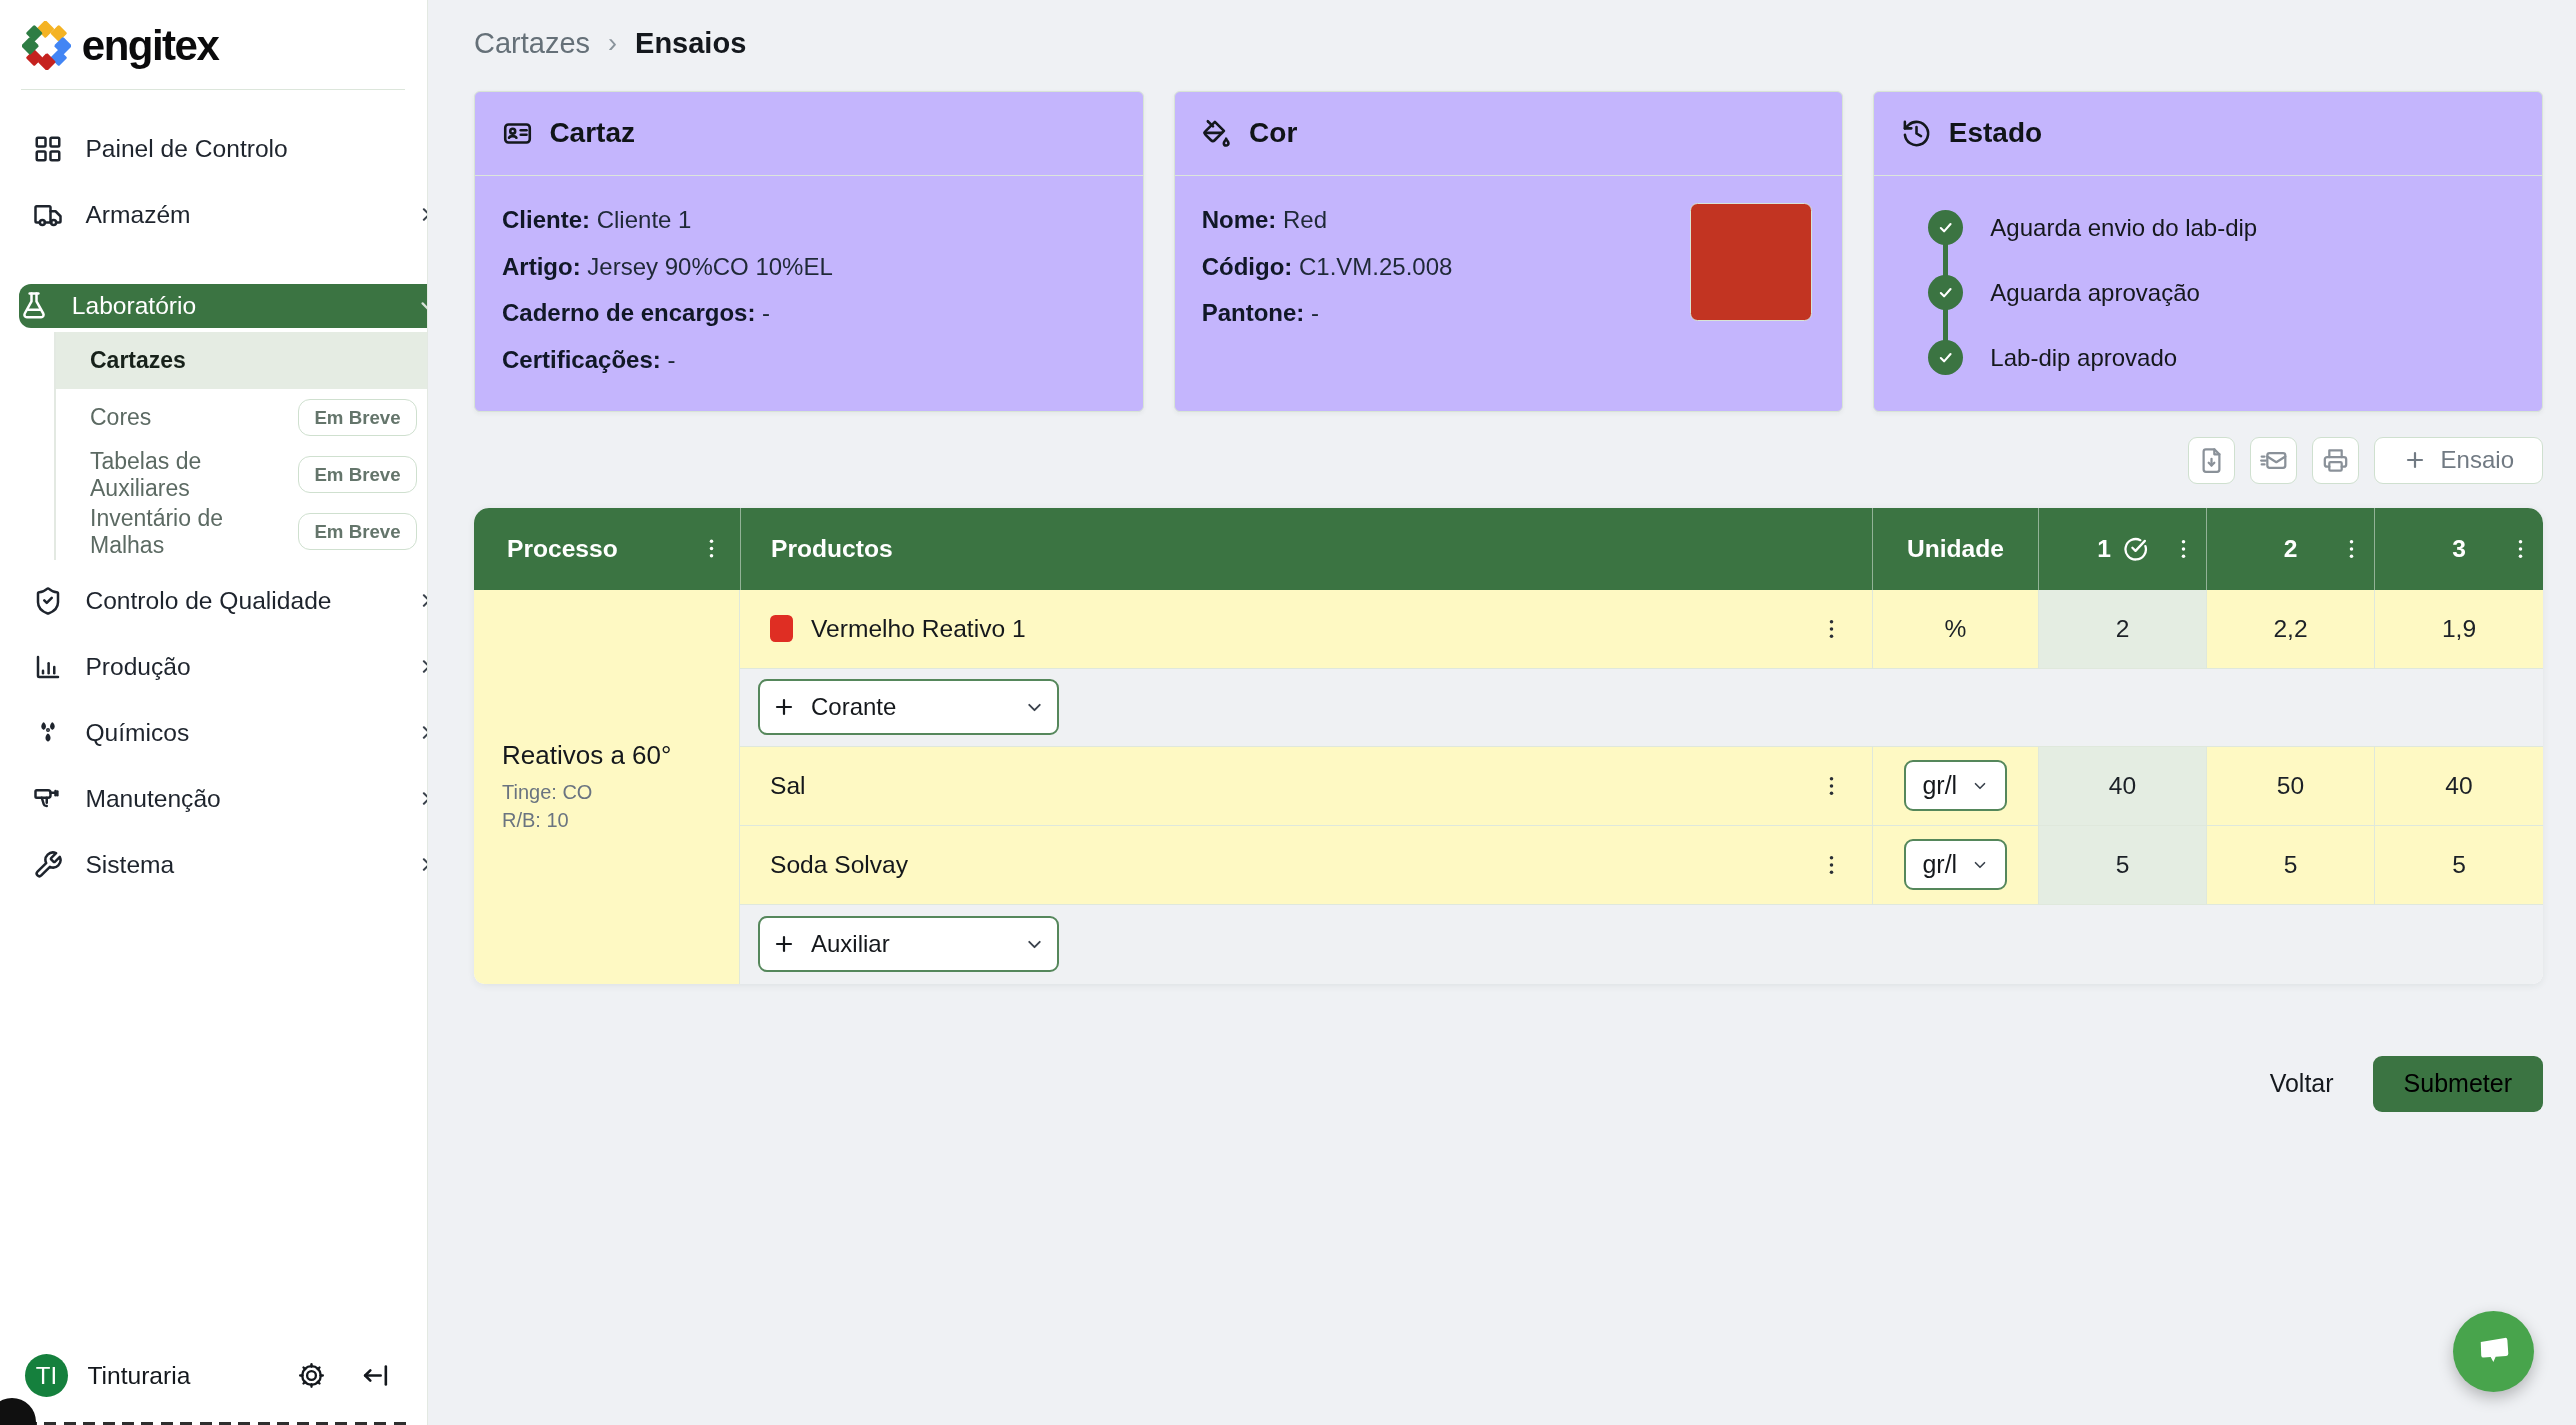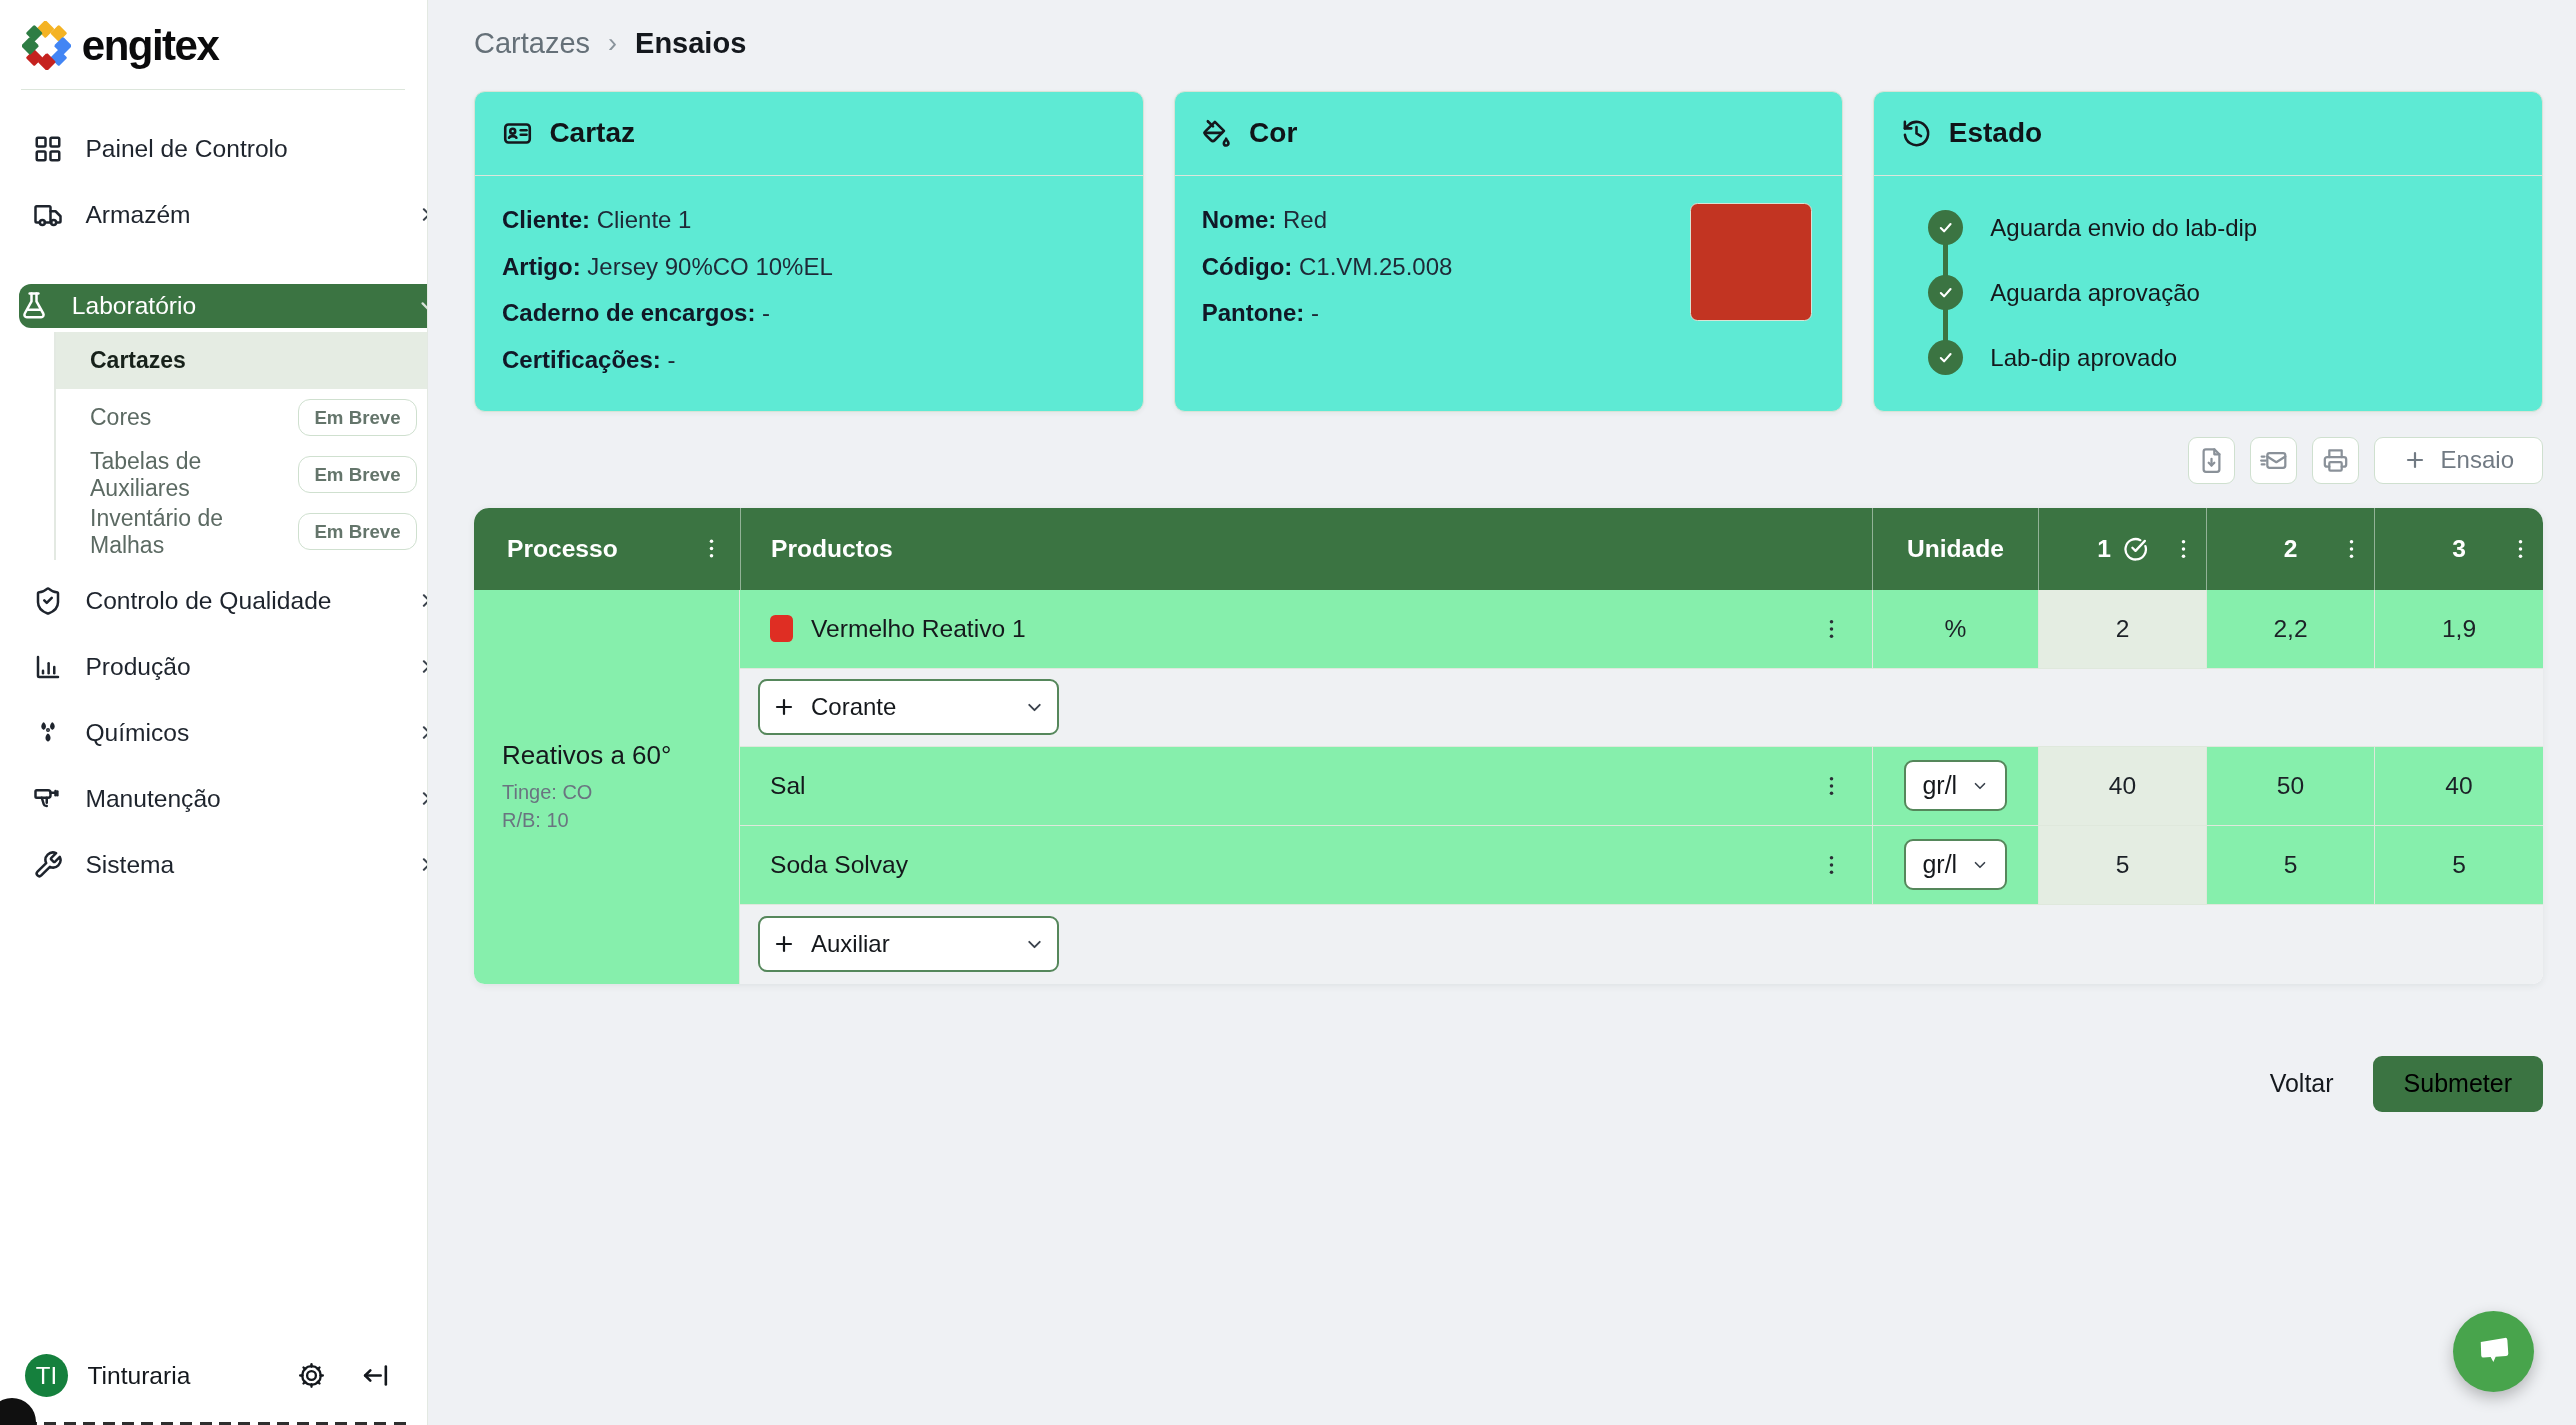--- a/index.html
+++ b/index.html
@@ -45,21 +45,21 @@
 
   
   .main { flex:1; padding:22.4px 33px 0 46px; position:relative; }
   .breadcrumb { display:flex; align-items:center; gap:18px; font-size:29px; padding-top:4.5px; }
   .crumb-parent { color:#657078; cursor:pointer; }
   .crumb-sep { color:#8A949C; font-size:27px; }
   .crumb-current { color:#14181D; font-weight:600; }
 
   
   .cards { display:flex; gap:30px; margin-top:31px; }
-  .card { flex:1; background:#5eead4; border:1.5px solid #D8E4D6; border-radius:11px; height:321px;
+  .card { flex:1; background:#c4b5fd; border:1.5px solid #D8E4D6; border-radius:6px; height:321px;
           box-shadow:0 1.5px 4.5px rgba(40,60,45,.05); overflow:hidden; }
   .card-head { display:flex; align-items:center; gap:16.4px; height:84px; padding:0 27px;
                border-bottom:1.5px solid #DCE6DB; font-size:28px; font-weight:600; color:#101418; }
   .card-head .c-ic { color:#14181D; }
   .card-body { padding:30px 27px; position:relative; }
   .field { font-size:24px; margin-bottom:18.7px; color:#1F2937; }
   .field b { font-weight:700; color:#111827; }
   .swatch { position:absolute; top:27px; right:30px; width:122px; height:118px;
             border-radius:7.5px; border:1.5px solid #D8E4D6; }
   .timeline { position:relative; padding:4.5px 0 0 27px; }
@@ -87,21 +87,21 @@
       box-shadow:0 1.5px 7.5px rgba(40,60,45,.08); }
   .th { background:#3B7442; color:#fff; display:flex; align-items:center; font-size:24.6px;
         font-weight:600; position:relative; }
   .th + .th { border-left:1.5px solid rgba(255,255,255,.45); }
   .th-processo { padding:0 16.4px 0 33px; justify-content:space-between; }
   .th-productos { padding-left:30px; }
   .th-center { justify-content:center; }
   .th .kebab-abs { position:absolute; right:10.4px; top:50%; transform:translateY(-50%); color:#fff; cursor:pointer; }
   .th-trial1 { gap:12px; }
 
-  .cell { display:flex; align-items:center; border-bottom:1.5px solid #DFE8DC; background:#86efac; }
+  .cell { display:flex; align-items:center; border-bottom:1.5px solid #DFE8DC; background:#fef9c3; }
   .c-processo { grid-area:2/1/7/2; border-right:1.5px solid #DFE8DC; border-bottom:none;
                 flex-direction:column; justify-content:center; align-items:flex-start; padding-left:28px; }
   .proc-name { font-size:26px; color:#15181C; }
   .proc-sub { font-size:20px; color:#6A7480; margin-top:7.5px; line-height:1.4; }
   .c-name { padding:0 67px 0 30px; position:relative; font-size:24.6px; color:#15181C; }
   .row-swatch { width:23px; height:27px; border-radius:5.2px; margin-right:18px; flex:none; }
   .kebab-row { position:absolute; right:28px; top:50%; transform:translateY(-50%); color:#2A2F36; cursor:pointer; }
   .c-mid { justify-content:center; border-left:1.5px solid #DFE8DC; font-size:24.6px; }
   .c-val1 { background:#E4EDE2; }
   .add-row { background:#EFF1F3; border-bottom:1.5px solid #DFE8DC; padding-left:18px; }

